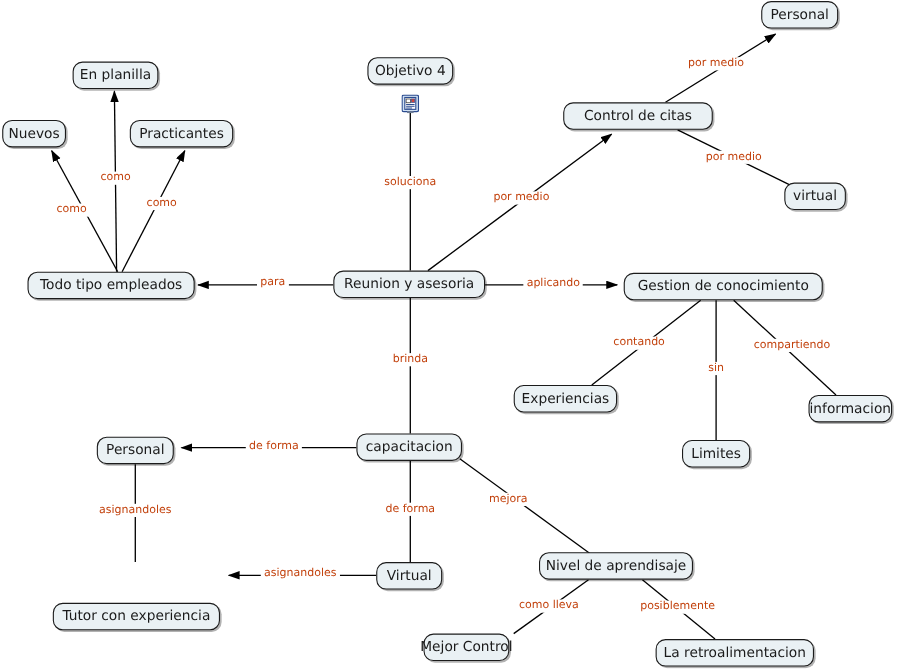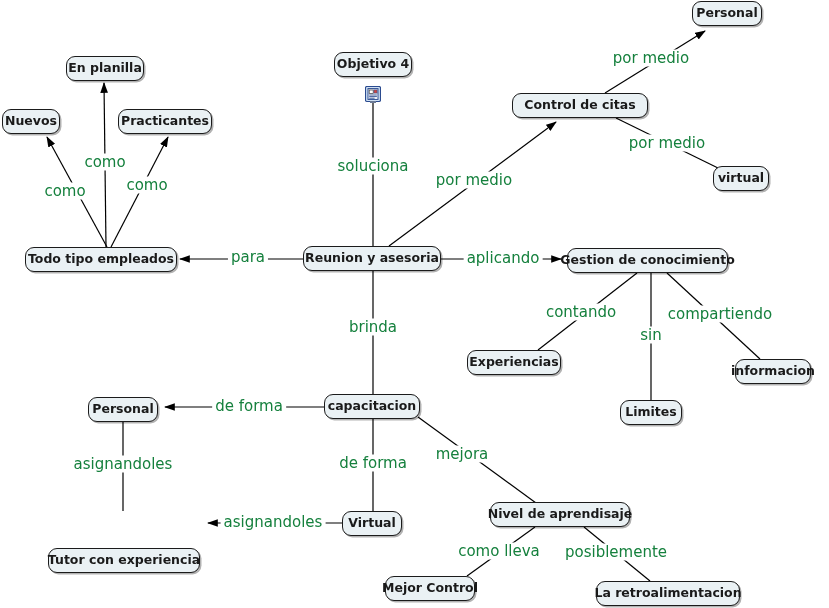--- a/index.html
+++ b/index.html
@@ -37,27 +37,26 @@
     display: flex;
     align-items: center;
     justify-content: center;
     padding: 0 9px;
     height: 25px;
     z-index: 5;
     box-shadow: 1.5px 1.5px 0 rgba(0,0,0,0.30);
   }
   .node-label {
     display: block;
-    font-weight: bold;
   }
   .link-label {
     position: absolute;
     background: #ffffff;
-    color: #15803d;
-    font-size: 15px;
+    color: #c2410c;
+    font-size: 10px;
     line-height: 1;
     white-space: nowrap;
     padding: 1px 3px;
     z-index: 6;
     transform: translate(-50%, -50%);
   }
   .res-icon {
     position: absolute;
     width: 16px;
     height: 17px;
@@ -129,21 +128,21 @@
       </div>
       <div class="node" style="left: 512px; top: 92.5px; width: 136px; height: 25px;">
         <span class="node-label">Control de citas</span>
       </div>
       <div class="node" style="left: 692px; top: 0.5px; width: 70px; height: 25px;">
         <span class="node-label">Personal</span>
       </div>
       <div class="node" style="left: 713px; top: 165.5px; width: 56px; height: 25px;">
         <span class="node-label">virtual</span>
       </div>
-      <div class="node" style="left: 567px; top: 247.5px; width: 161px; height: 25px;">
+      <div class="node" style="left: 567px; top: 247.5px; width: 181px; height: 25px;">
         <span class="node-label">Gestion de conocimiento</span>
       </div>
       <div class="node" style="left: 467px; top: 349.5px; width: 94px; height: 25px;">
         <span class="node-label">Experiencias</span>
       </div>
       <div class="node" style="left: 620px; top: 399.5px; width: 62px; height: 25px;">
         <span class="node-label">Limites</span>
       </div>
       <div class="node" style="left: 735px; top: 358.5px; width: 76px; height: 25px;">
         <span class="node-label">informacion</span>
@@ -156,21 +155,21 @@
       </div>
       <div class="node" style="left: 48px; top: 510.5px; width: 152px; height: 25px; margin-top: 37px;">
         <span class="node-label">Tutor con experiencia</span>
       </div>
       <div class="node" style="left: 342px; top: 510.5px; width: 60px; height: 25px;">
         <span class="node-label">Virtual</span>
       </div>
       <div class="node" style="left: 490px; top: 501.5px; width: 140px; height: 25px;">
         <span class="node-label">Nivel de aprendisaje</span>
       </div>
-      <div class="node" style="left: 385px; top: 575.5px; width: 90px; height: 25px;">
+      <div class="node" style="left: 385px; top: 575.5px; width: 78px; height: 25px;">
         <span class="node-label">Mejor Control</span>
       </div>
       <div class="node" style="left: 596px; top: 580.5px; width: 144px; height: 25px;">
         <span class="node-label">La retroalimentacion</span>
       </div>
     </div>
   <div id="labels-group">
       <div class="link-label" style="left: 65px; top: 191px;">como</div>
       <div class="link-label" style="left: 105px; top: 162px;">como</div>
       <div class="link-label" style="left: 147px; top: 185px;">como</div>

